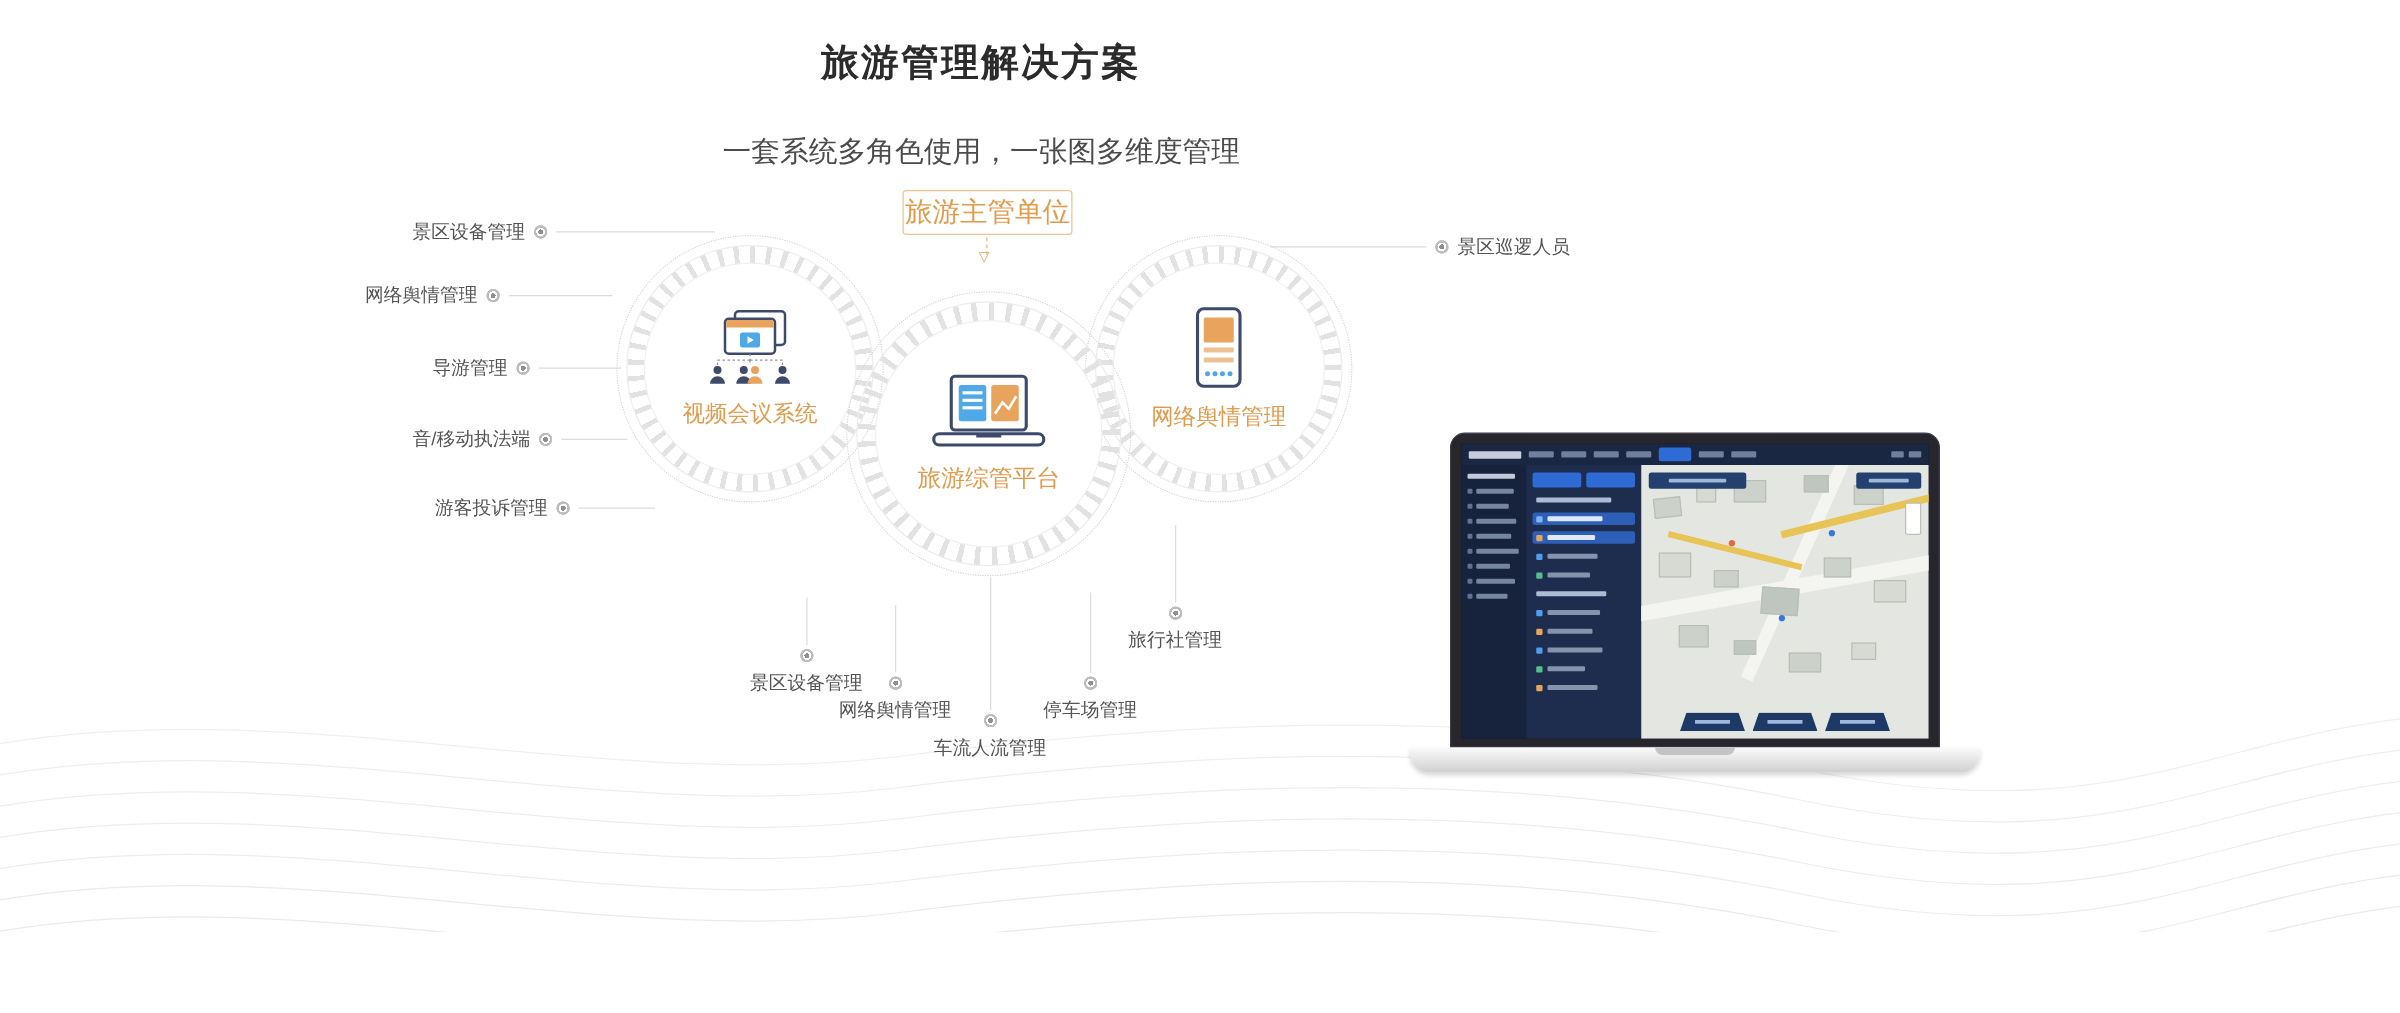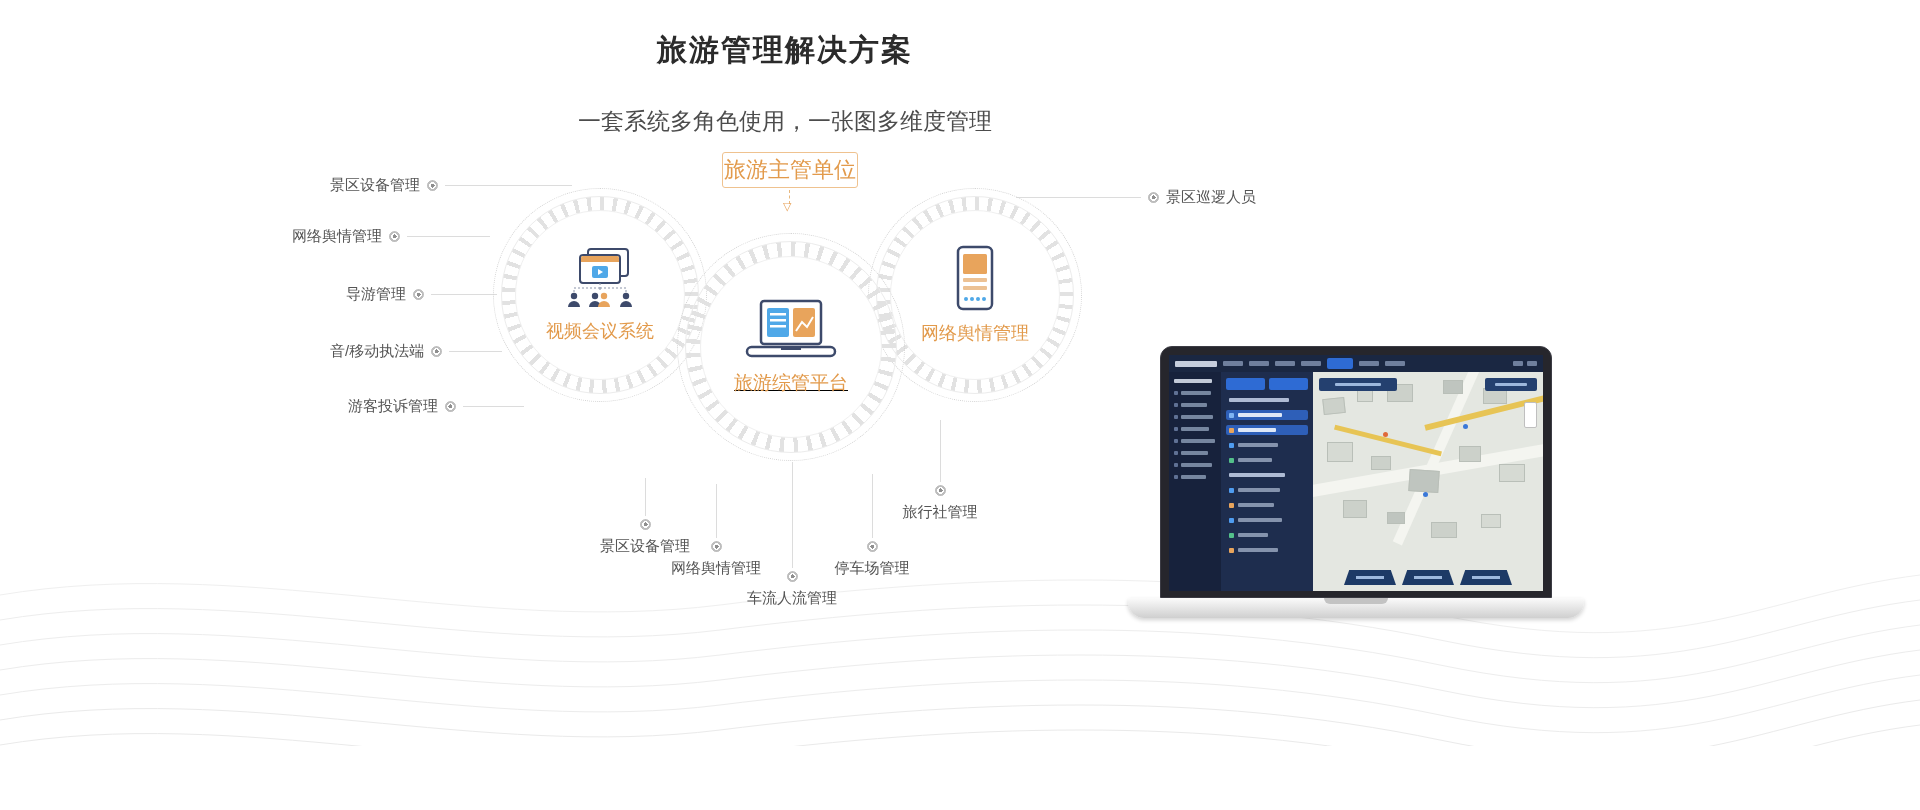--- a/index.html
+++ b/index.html
@@ -27,21 +27,21 @@
   
   .node { position:absolute; border-radius:50%; border:1px dotted #d4d4d4; }
   .ring-ticks { position:absolute; inset:7px; border-radius:50%; border:1px solid #ececec;
                 background:repeating-conic-gradient(#e2e2e2 0deg 2.5deg, transparent 2.5deg 8deg); }
   .node-inner { position:absolute; background:#fff; border-radius:50%; border:1px solid #f0f0f0;
                 display:flex; flex-direction:column; align-items:center; justify-content:center; gap:10px; }
   .node-left  { left:493px; top:188px; width:214px; height:214px; z-index:2; }
   .node-right { left:868px; top:188px; width:214px; height:214px; z-index:2; }
   .node-center{ left:677px; top:233px; width:228px; height:228px; z-index:3; }
   .node-left .node-inner, .node-right .node-inner { inset:21px; }
-  .node-center .node-inner { inset:22px;text-decoration:underline; }
+  .node-center .node-inner { inset:22px; }
   .node-label { color:#E29A4B; font-size:18px; white-space:nowrap; }
   .node-center .node-label { font-size:19px; }
 
   
   .conn { position:absolute; display:flex; align-items:center; height:20px; z-index:1; }
   .conn-text { font-size:15px; color:#555; white-space:nowrap; }
   .conn-dot { width:11px; height:11px; border-radius:50%; flex:none; margin:0 7px;
               background:radial-gradient(circle, #8f8f8f 0 2px, #fff 2px 3.5px, #bdbdbd 3.5px 5.5px, transparent 5.5px); }
   .hline { height:1px; background:#dcdcdc; flex:1; }
   .connv { position:absolute; display:flex; flex-direction:column; align-items:center; width:160px; z-index:1; }

